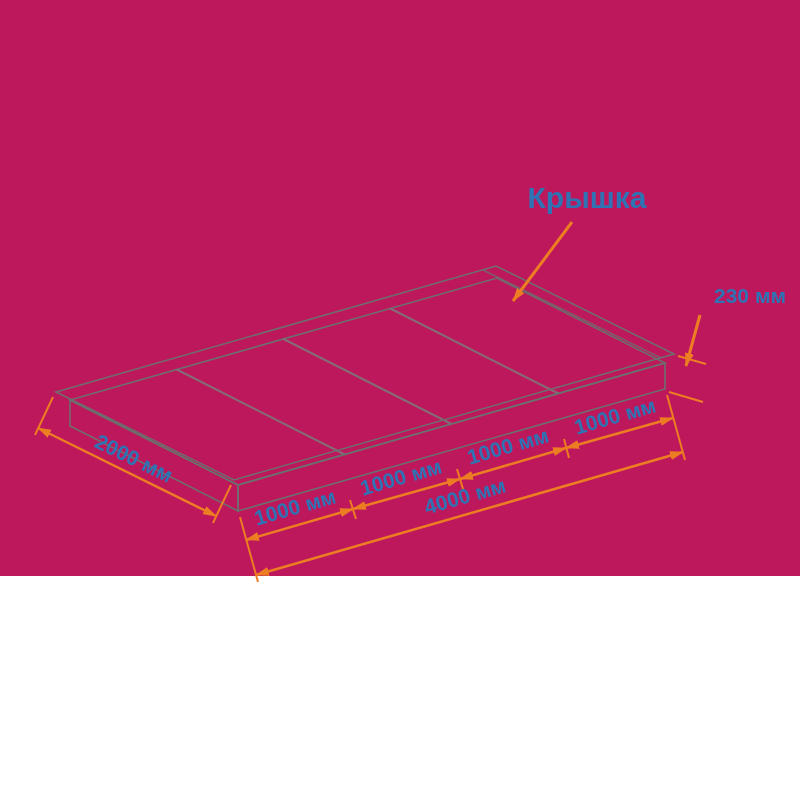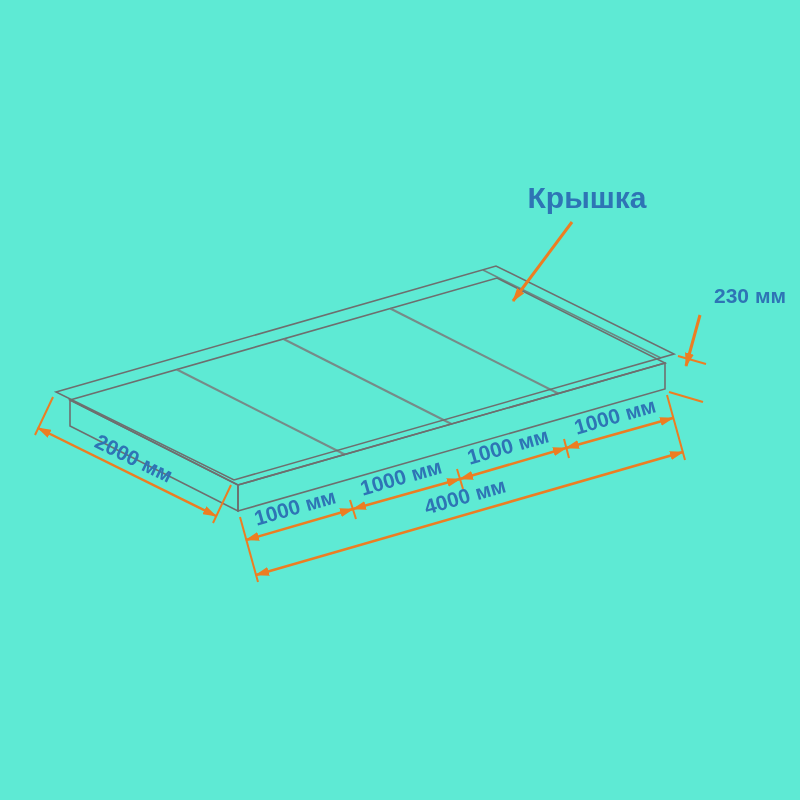--- a/index.html
+++ b/index.html
@@ -1,17 +1,17 @@
 <!DOCTYPE html>
 <html style="--c-dim: #ED7D22; --c-text: #2E74B5; --c-mesh: #8A8A8A;"><head>
 <meta charset="utf-8">
 <style>
   html,body{margin:0;padding:0;width:800px;height:800px;background:#ffffff;overflow:hidden;}
   :root{--c-dim:#ED7D22;--c-text:#2E74B5;--c-mesh:#8A8A8A;}
-  .stage{position:relative;width:800px;height:800px;background:#5eead4;text-align:center;}
+  .stage{position:relative;width:800px;height:576px;background:#be185d;text-align:center;}
   .dim{stroke:var(--c-dim);fill:none;}
   .dim-head{fill:var(--c-dim);}
   .lbl{fill:var(--c-text);font-family:"Liberation Sans",sans-serif;font-weight:700;}
   .mesh-edge{stroke:#6e6e6e;stroke-width:1.6;fill:none;}
   .mesh-wire{stroke:var(--c-mesh);fill:none;stroke-width:1.6;}
   .diaphragm{stroke:#7a7a7a;stroke-width:2;fill:none;opacity:.85;}
 </style>
 </head>
 <body>
 

